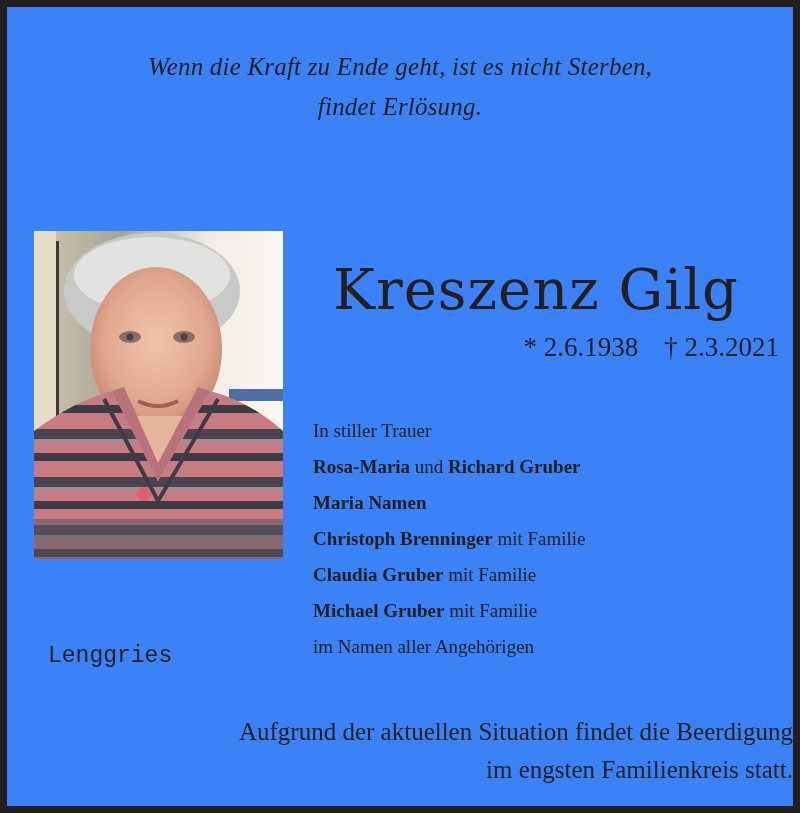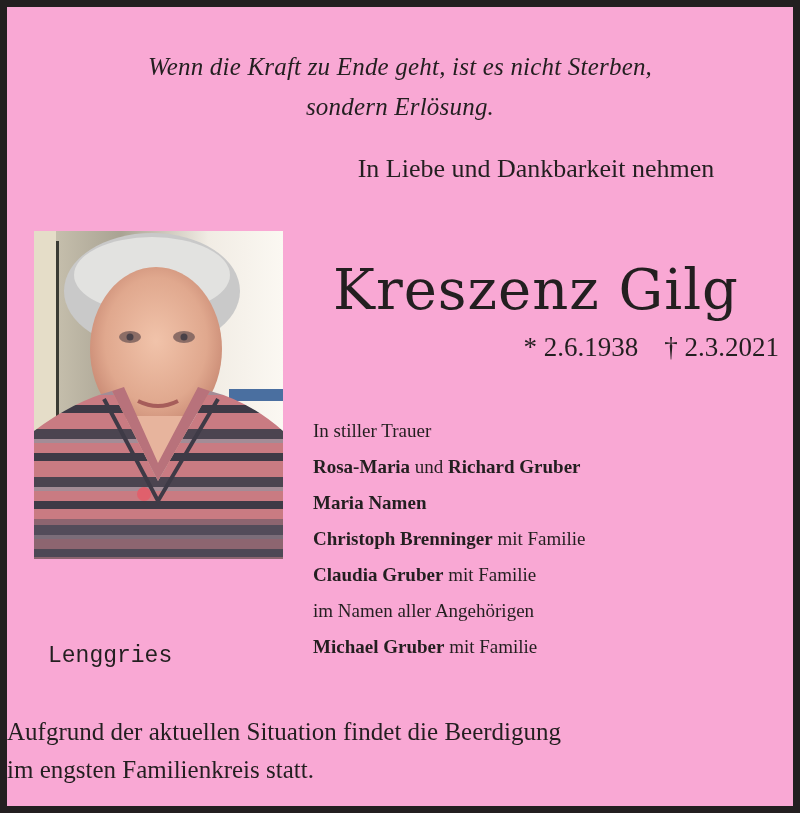--- a/index.html
+++ b/index.html
@@ -8,21 +8,21 @@
       background: #231f20;
       position: relative;
       overflow: hidden;
       font-family: "DejaVu Serif", "Liberation Serif", serif;
       color: #231f20;
     }
     .card {
       position: absolute;
       left: 7px; top: 7px;
       width: 786px; height: 799px;
-      background: #f9a8d4;
+      background: #3b82f6;
     }
     .abs { position: absolute; }
     .motto {
       left: 0; width: 786px; top: 40px;
       text-align: center;
       font-family: "Liberation Serif", serif;
       font-style: italic;
       font-size: 25px;
       line-height: 40px;
       letter-spacing: 0.2px;
@@ -64,38 +64,37 @@
     }
     .mourners b { font-weight: bold; }
     .location {
       left: 41px; top: 633px;
       font-family: Liberation Mono, monospace;
       font-size: 23px;
       line-height: 32px;
     }
     .notice {
       left: 0; width: 786px; top: 706px;
-      text-align: left;
+      text-align: right;
       font-family: "Liberation Serif", serif;
       font-size: 25px;
       line-height: 38px;
     }
   </style>
 </head>
 <body>
 
 <div class="card">
 
   <div class="abs motto">
     <div>Wenn die Kraft zu Ende geht, ist es nicht Sterben,</div>
-    <div>sondern Erlösung.</div>
+    <div>findet Erlösung.</div>
   </div>
 
   <div class="abs intro">
-    <div>In Liebe und Dankbarkeit nehmen</div>
   </div>
 
   <div class="abs photo" title="Portrait of an elderly woman with grey hair wearing a pink and dark striped knit sweater">
     <svg width="249" height="328" viewBox="0 0 249 328" xmlns="http://www.w3.org/2000/svg">
       <defs>
         <linearGradient id="bg" x1="0" y1="0" x2="1" y2="0">
           <stop offset="0" stop-color="#cfc8b5"></stop>
           <stop offset="0.35" stop-color="#a9a393"></stop>
           <stop offset="0.7" stop-color="#f1ece4"></stop>
           <stop offset="1" stop-color="#fbf8f2"></stop>
@@ -142,22 +141,22 @@
   <div class="abs dates">
     <span>* 2.6.1938</span><span>† 2.3.2021</span>
   </div>
 
   <div class="abs mourners">
     <div>In stiller Trauer</div>
     <div><b>Rosa-Maria</b><span style="white-space:pre"> und </span><b>Richard Gruber</b></div>
     <div><b>Maria Namen</b><span style="white-space:pre"></span></div>
     <div><b>Christoph Brenninger</b><span style="white-space:pre"> mit Familie</span></div>
     <div><b>Claudia Gruber</b><span style="white-space:pre"> mit Familie</span></div>
+    <div><b>Michael Gruber</b><span style="white-space:pre"> mit Familie</span></div>
     <div>im Namen aller Angehörigen</div>
-    <div><b>Michael Gruber</b><span style="white-space:pre"> mit Familie</span></div>
   </div>
 
   <div class="abs location">Lenggries</div>
 
   <div class="abs notice">
     <div>Aufgrund der aktuellen Situation findet die Beerdigung</div>
     <div>im engsten Familienkreis statt.</div>
   </div>
 
 </div>

